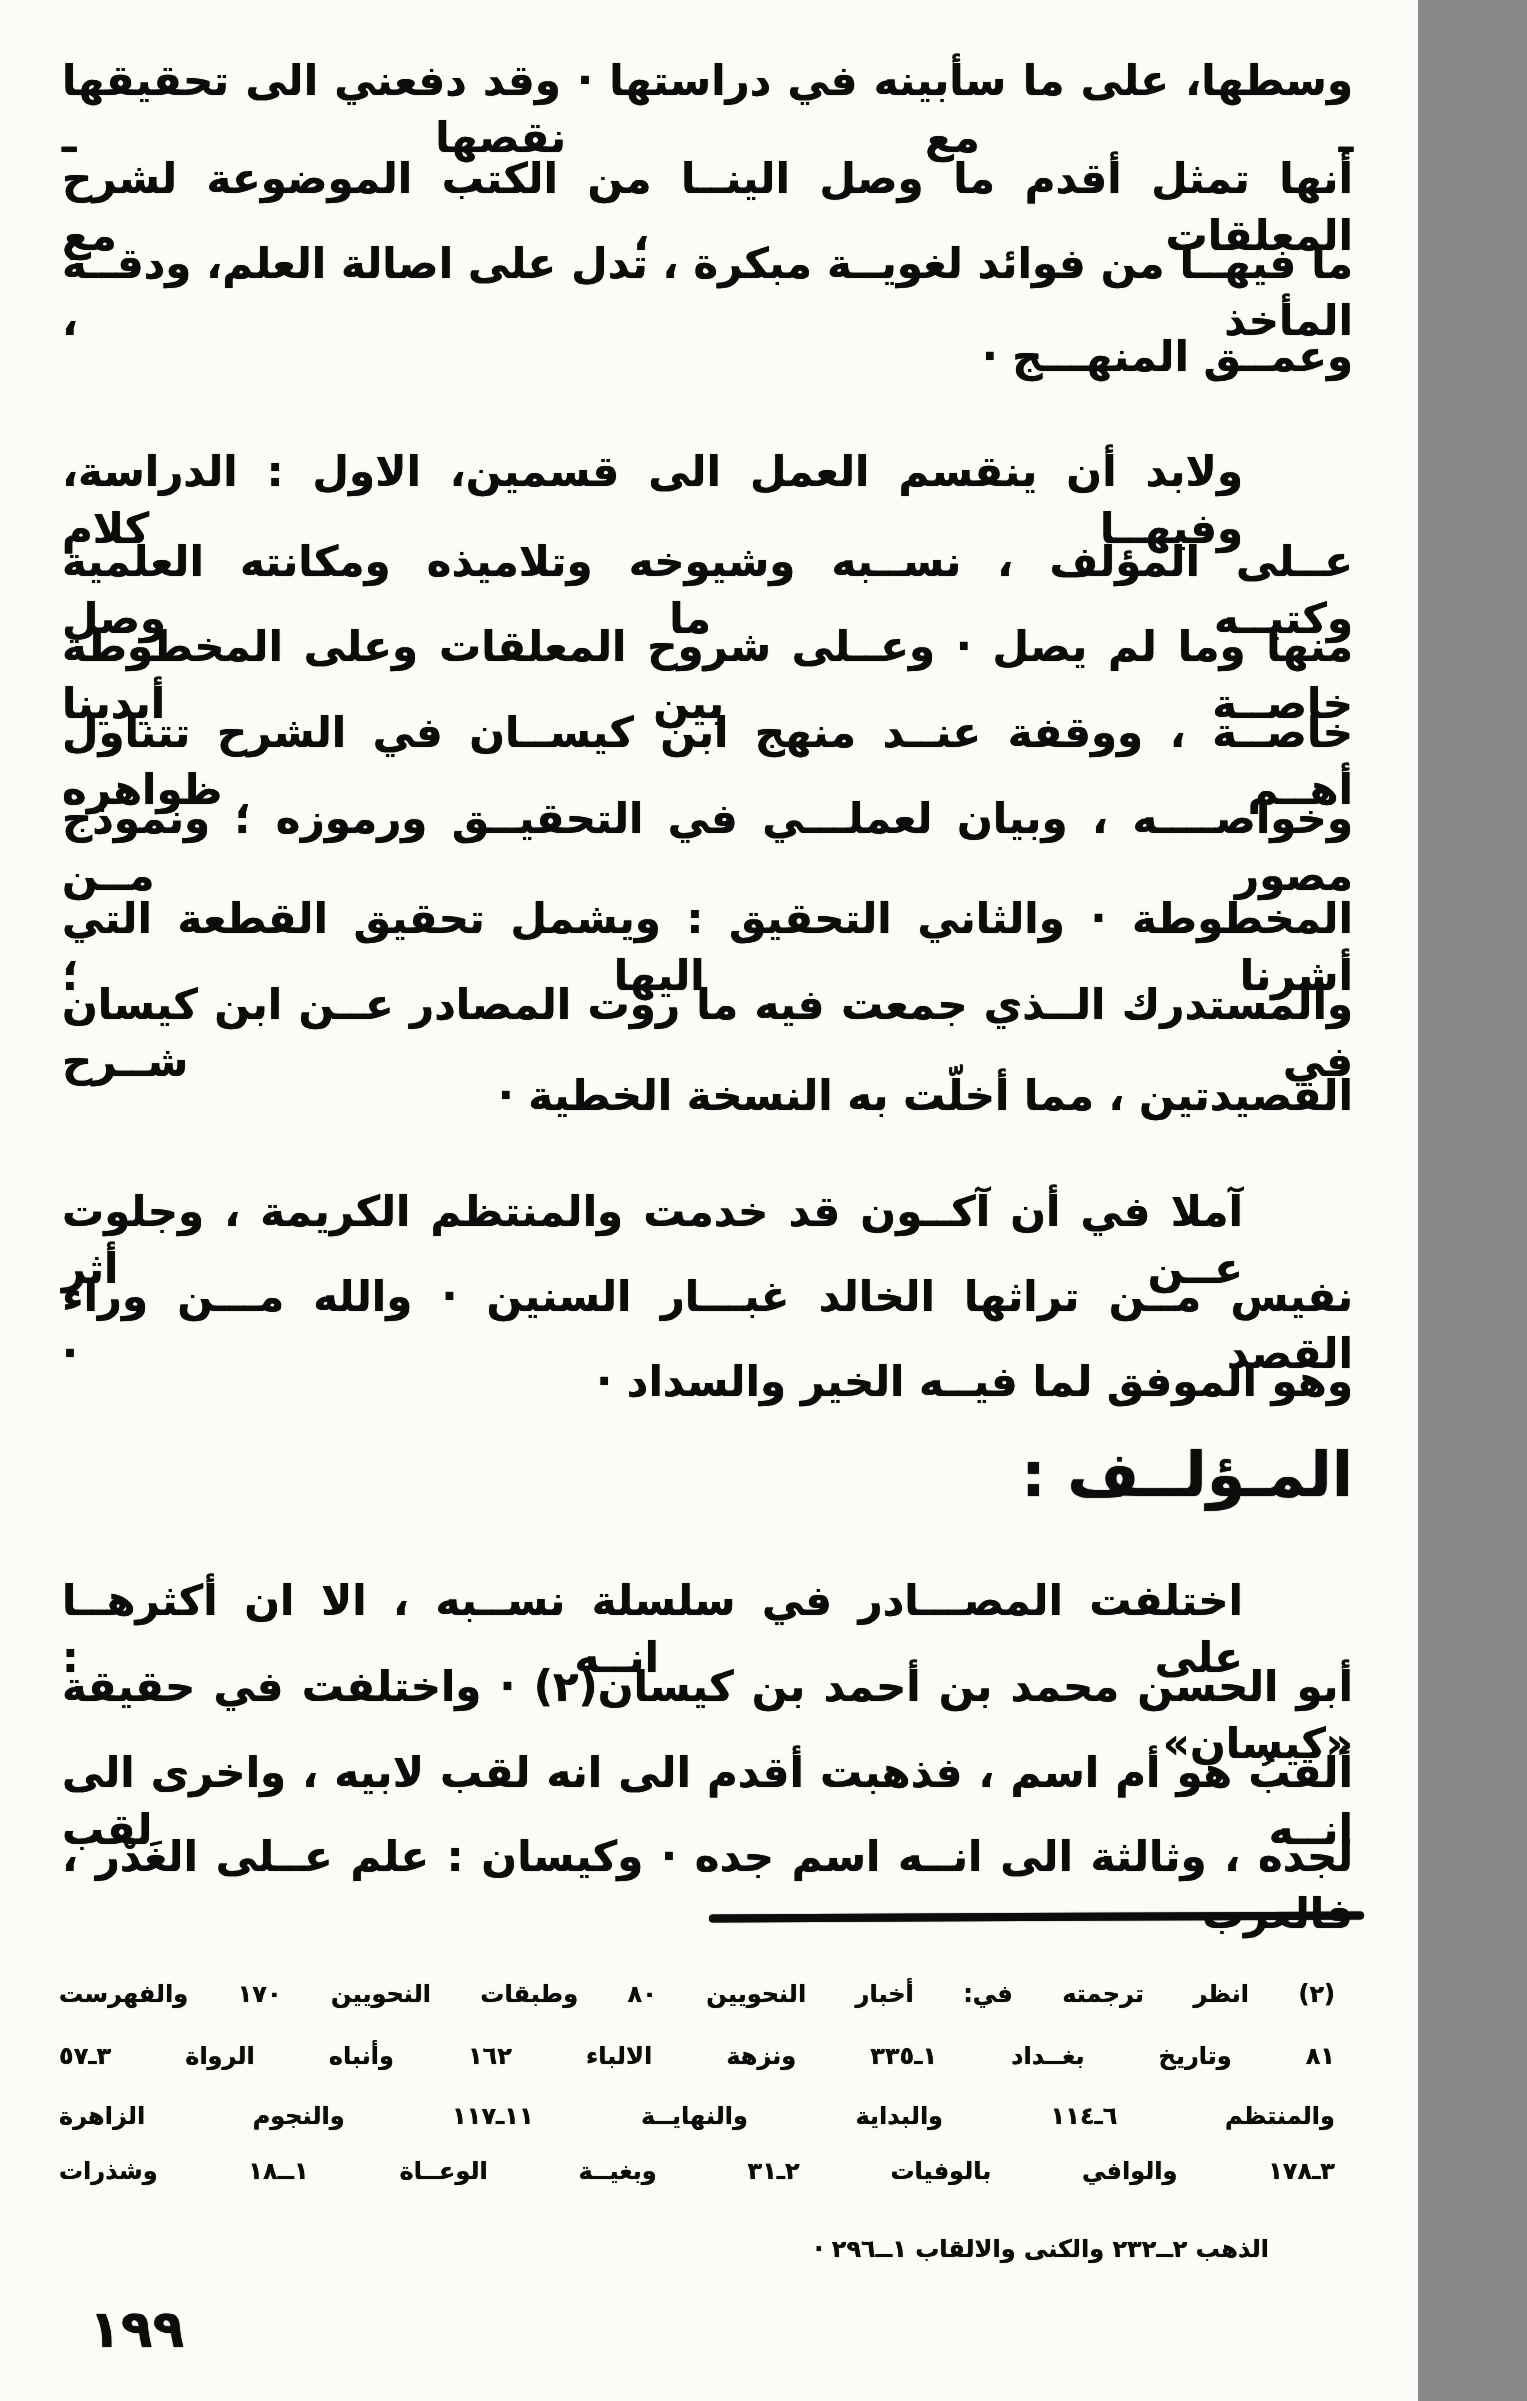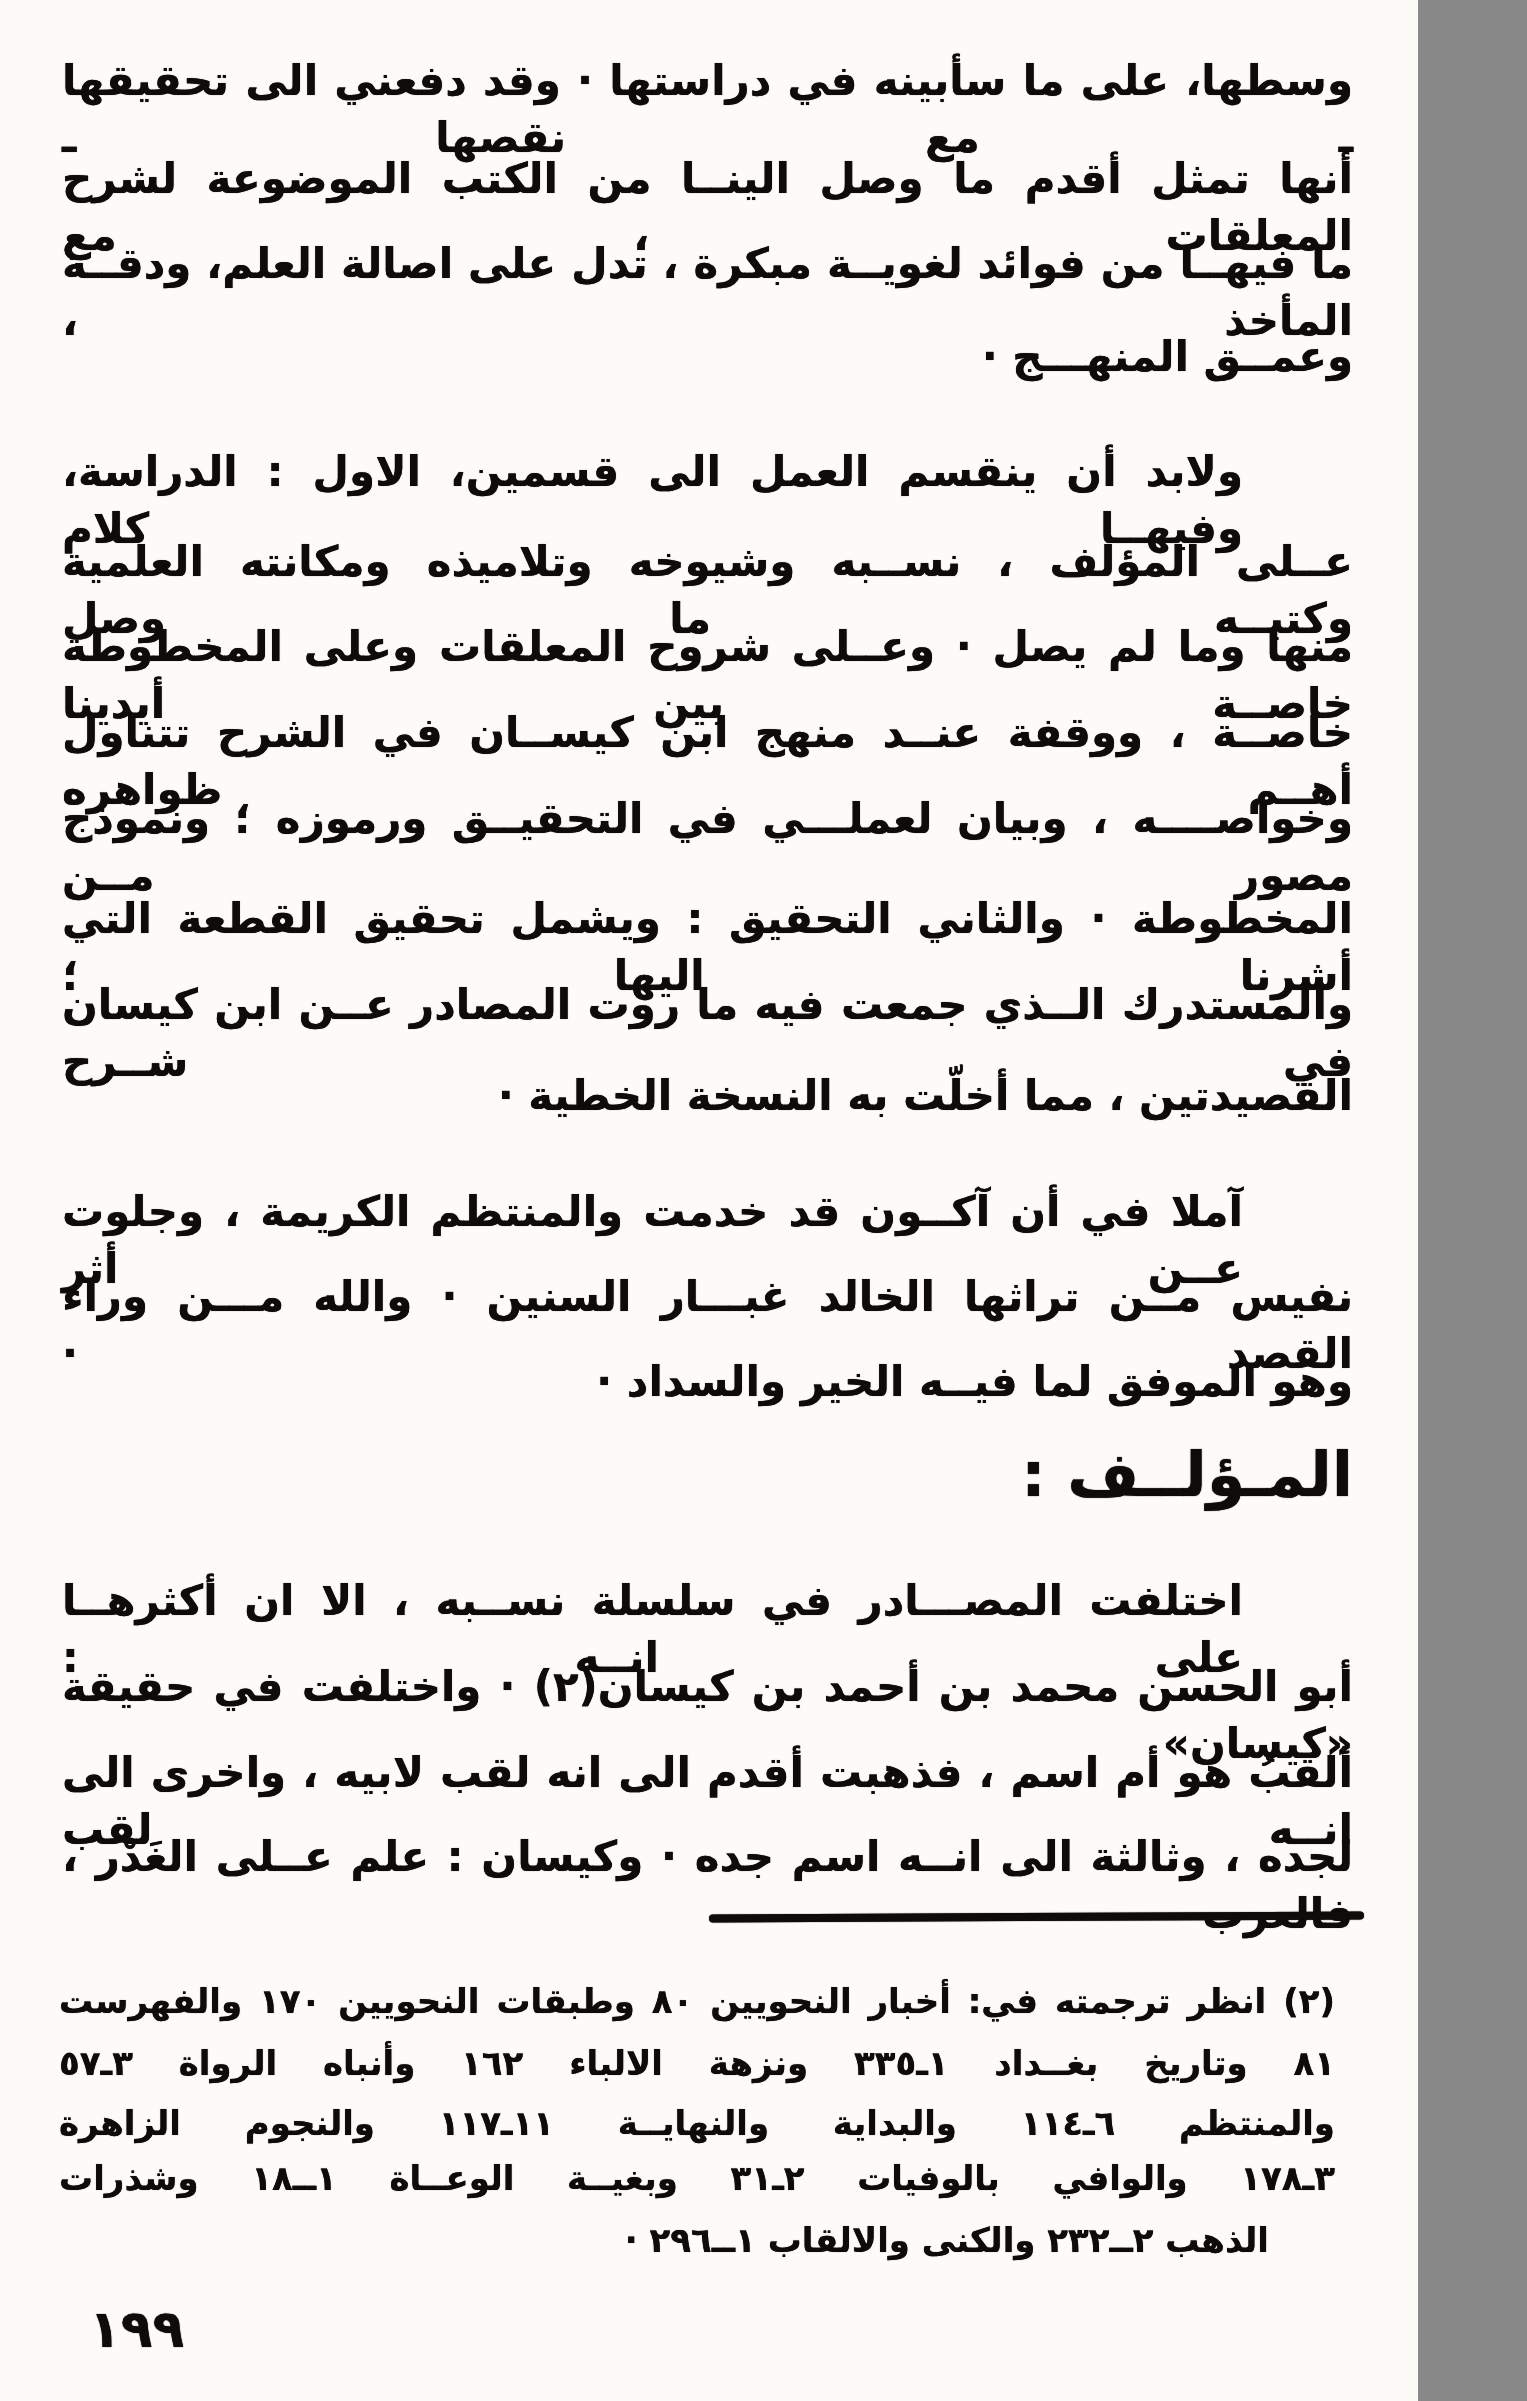--- a/index.html
+++ b/index.html
@@ -36,27 +36,28 @@
     text-align-last:right;
   }
   .ln.ind{
     padding-right:110px;
   }
   .ln.heading{
     font-size:62px;
     text-shadow:0 0 1.1px currentColor;
   }
   .ln.fn{
-    font-size:34px;
+    font-size:24px;
     right:83px;
     left:59px;
     line-height:1.3;
   }
   .ln.fn-ind{
     padding-right:66px;
+    margin-top:16px;
   }
   .separator{
     position:absolute;
     top:1913px;
     right:54px;
     width:655px;
     height:8.4px;
     background:var(--ink);
     border-radius:4.5px;
     transform:rotate(-0.25deg);

